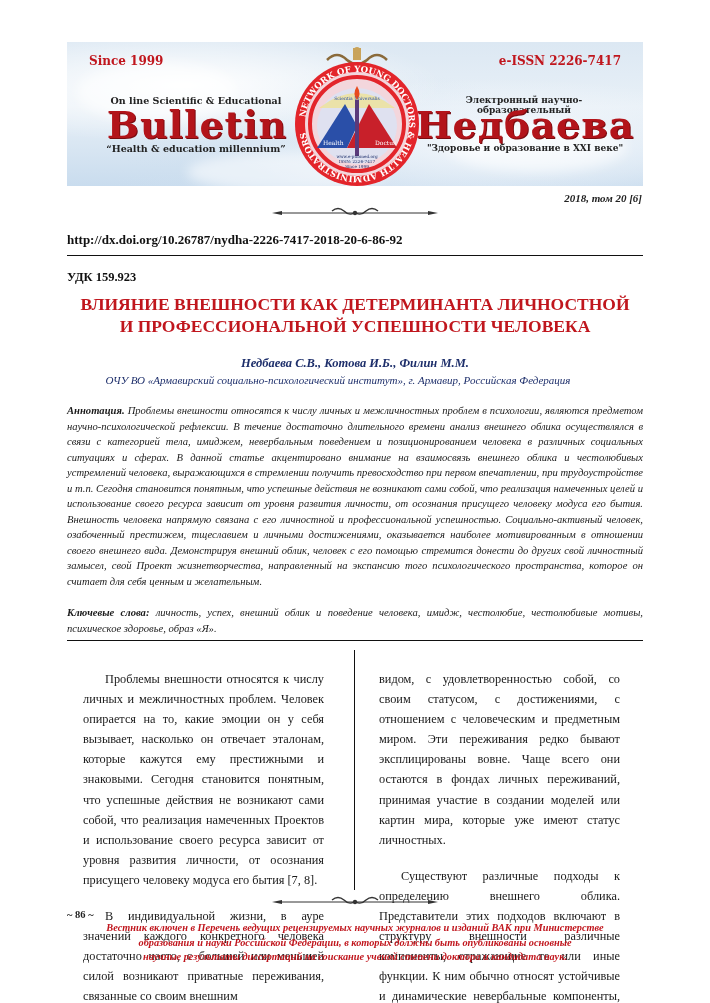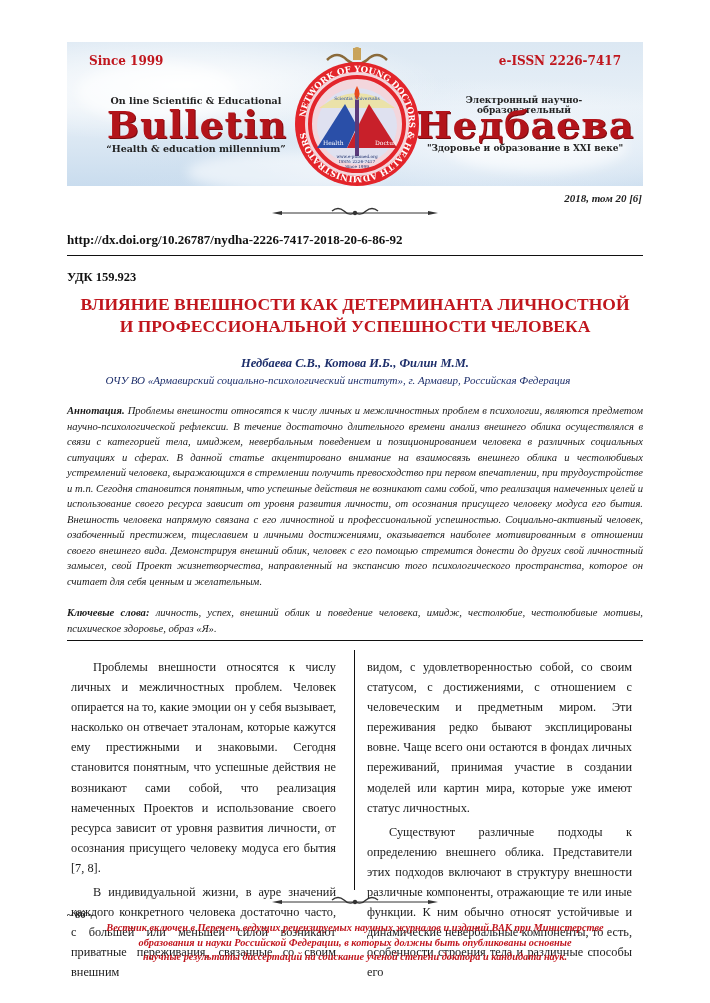--- a/index.html
+++ b/index.html
@@ -31,21 +31,21 @@
   .udk { position:absolute; left:67px; top:270px; font-family:"Liberation Serif", serif; font-weight:bold; font-size:12.5px; color:#111; }
   .title { position:absolute; left:67px; top:293px; width:576px; text-align:center; font-family:"Liberation Serif", serif; font-weight:bold; font-size:17.5px; line-height:22px; color:#c0161d; }
   .authors { position:absolute; left:67px; top:356px; width:576px; text-align:center; font-family:"Liberation Serif", serif; font-style:italic; font-weight:bold; font-size:12.5px; color:#1e2f6b; }
   .affil { position:absolute; left:50px; top:374px; width:576px; text-align:center; font-family:"Liberation Serif", serif; font-style:italic; font-size:11px; color:#1e2f6b; }
 
   .abstract { position:absolute; left:67px; top:403px; width:576px; font-family:"Liberation Serif", serif; font-style:italic; font-size:10.6px; line-height:15.5px; text-align:justify; color:#1a1a1a; hyphens:auto; }
   .abstract b { font-style:italic; }
   .keywords { position:absolute; left:67px; top:605px; width:576px; font-family:"Liberation Serif", serif; font-style:italic; font-size:10.6px; line-height:15.5px; text-align:justify; color:#1a1a1a; }
 
   .col { position:absolute; top:653px; width:273px; font-family:"Liberation Serif", serif; font-size:12.3px; line-height:20.1px; text-align:justify; color:#1a1a1a; }
-  .col p { margin:4px; text-indent:22px; }
+  .col p { margin:16px; text-indent:22px; }
   .col.left { left:67px; }
   .col.right { left:363px; }
   .col.right p.cont { text-indent:0; }
   .col-divider { position:absolute; left:354px; top:650px; width:1px; height:240px; background:#111; }
 
   .ornament2 { position:absolute; left:270px; top:895px; width:170px; height:14px; }
   .pagenum { position:absolute; left:67px; top:909px; width:576px; text-align:left; font-family:"Liberation Serif", serif; font-weight:bold; font-size:10.5px; color:#222; }
   .footer-note { position:absolute; left:67px; top:921px; width:576px; text-align:center; font-family:"Liberation Serif", serif; font-style:italic; font-weight:bold; font-size:10.3px; line-height:14.5px; color:#c0161d; }
 </style>
 </head>

